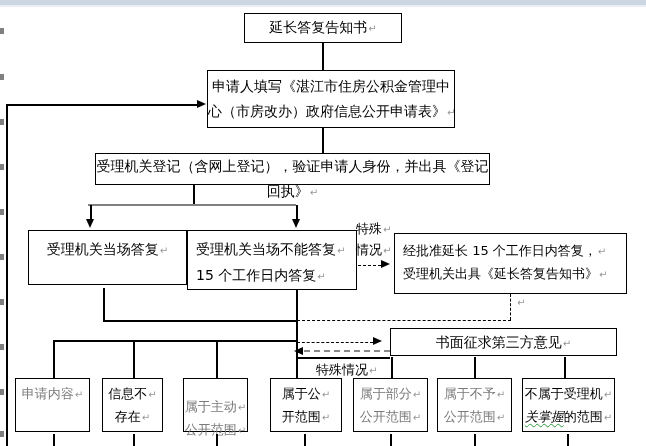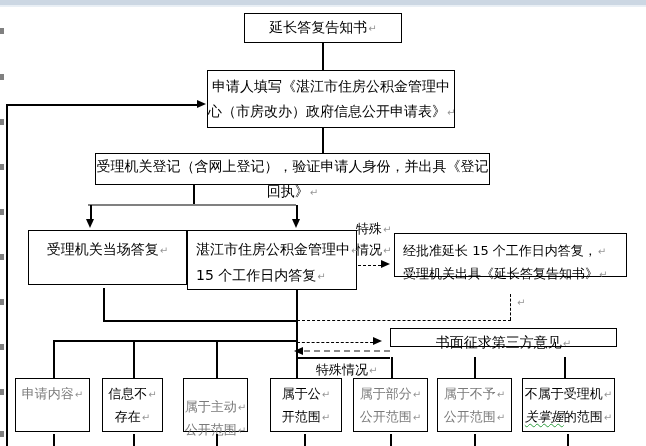--- a/index.html
+++ b/index.html
@@ -74,34 +74,34 @@
   <div class="vline" style="left:90px;top:205px;height:14px;"></div>
   <div class="arr-d" style="left:86px;top:219px;"></div>
   <div class="vline" style="left:296px;top:205px;height:14px;"></div>
   <div class="arr-d" style="left:292px;top:219px;"></div>
 
   <div class="box" style="left:28px;top:230px;width:159px;height:55px;padding-top:8px;">
     <span>受理机关当场答复</span><span class="pilcrow">↵</span>
   </div>
 
   <div class="box left-align" style="left:187px;top:230px;width:170px;height:60px;padding-top:6px;line-height:24px;">
-    <div class="line"><span>湛江市住房公积金管理中</span><span class="pilcrow">↵</span></div>
+    <div class="line"><span>受理机关当场不能答复</span><span class="pilcrow">↵</span></div>
     <div class="line"><span>15 个工作日内答复</span><span class="pilcrow">↵</span></div>
   </div>
 
   <div class="lbl" style="left:356px;top:221px;">
     <span>特殊</span><span class="pilcrow">↵</span>
   </div>
   <div class="lbl" style="left:356px;top:242px;">
     <span>情况</span><span class="pilcrow">↵</span>
   </div>
   <div class="dash-h" style="left:358px;top:265px;width:23px;"></div>
   <div class="arr-r" style="left:381px;top:260px;"></div>
 
-  <div class="box left-align small" style="left:394px;top:233px;width:233px;height:44px;padding-top:6px;">
+  <div class="box left-align small" style="left:394px;top:233px;width:233px;height:61px;padding-top:6px;">
     <div class="line"><span>经批准延长 15 个工作日内答复，</span><span class="pilcrow">↵</span></div>
     <div class="line"><span>受理机关出具《延长答复告知书》</span><span class="pilcrow">↵</span></div>
   </div>
 
   <div class="vline" style="left:103px;top:288px;height:33px;"></div>
   <div class="vline" style="left:296px;top:290px;height:95px;"></div>
   <div class="arr-d" style="left:292px;top:384px;"></div>
 
   <div class="hline" style="left:103px;top:320px;width:194px;"></div>
   <div class="dash-h" style="left:297px;top:320px;width:214px;"></div>
@@ -118,21 +118,21 @@
 
   <div class="lbl" style="left:316px;top:326px;margin-top:36px;">
     <span>特殊情况</span><span class="pilcrow">↵</span>
   </div>
   <div class="dash-h" style="left:297px;top:342px;width:76px;"></div>
   <div class="arr-r" style="left:373px;top:337px;"></div>
 
   <div class="gray-dash" style="left:304px;top:350px;width:86px;"></div>
   <div class="arr-l" style="left:294px;top:347px;"></div>
 
-  <div class="box" style="left:390px;top:328px;width:227px;height:19px;line-height:26px;">
+  <div class="box" style="left:390px;top:328px;width:227px;height:28px;line-height:26px;">
     <span>书面征求第三方意见</span><span class="pilcrow">↵</span>
   </div>
   <div class="hline" style="left:297px;top:357px;width:93px;"></div>
   <div class="vline" style="left:391px;top:357px;height:23px;"></div>
   <div class="arr-d" style="left:387px;top:379px;"></div>
   <div class="vline" style="left:474px;top:357px;height:23px;"></div>
   <div class="arr-d" style="left:470px;top:379px;"></div>
   <div class="vline" style="left:564px;top:357px;height:23px;"></div>
   <div class="arr-d" style="left:560px;top:379px;"></div>
 

